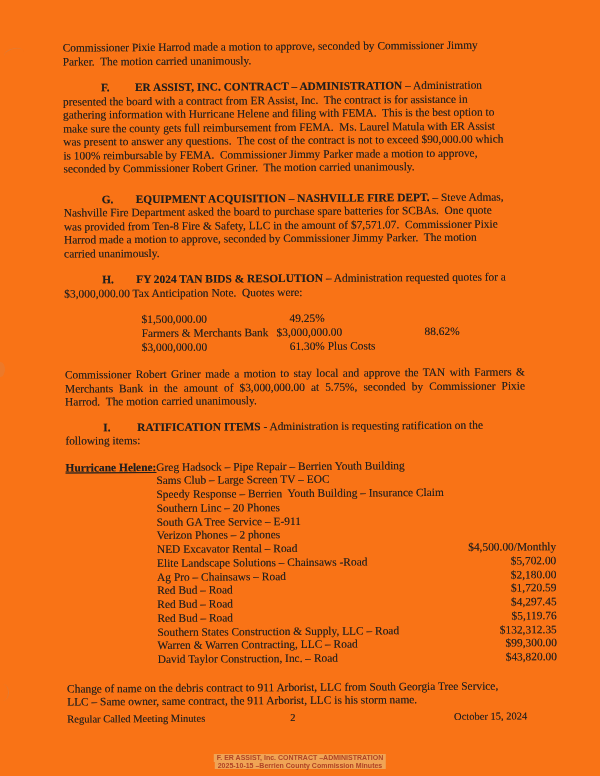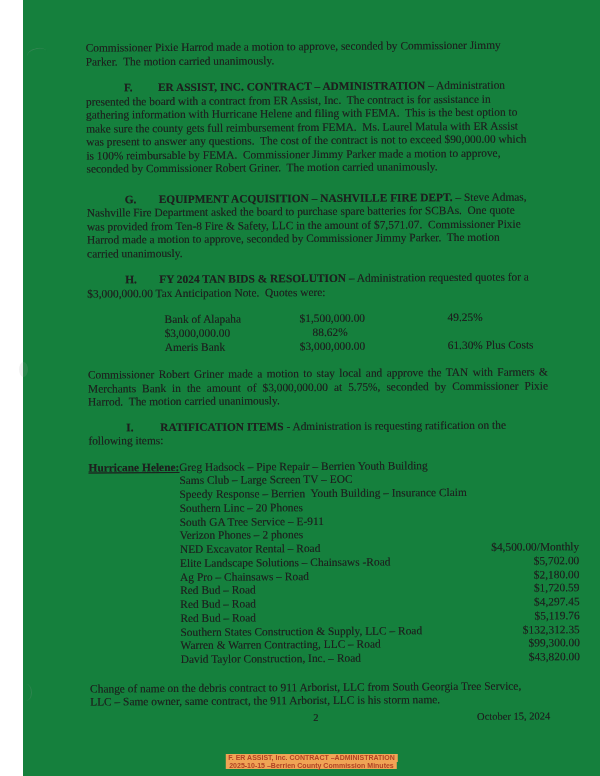--- a/index.html
+++ b/index.html
@@ -1,18 +1,18 @@
 <!DOCTYPE html>
 <html><head>
 <meta charset="utf-8">
 <style>
   html,body{margin:0;padding:0;}
   body{width:600px;height:776px;background:#ffffff;overflow:hidden;position:relative;
        font-family:"Liberation Serif", serif;}
-  .page{position:absolute;inset:0;background:#15803d;margin-left:23px;}
+  .page{position:absolute;inset:0;background:#f97316;}
   .content{position:absolute;left:65px;top:40px;width:460px;font-size:11.4px;line-height:13.5px;
            color:#1e1e1e;transform:rotate(-0.4deg);transform-origin:230px 350px;
            text-shadow:0 0 0.35px rgba(30,30,30,0.5);}
   .ln{white-space:pre;}
   .just{white-space:normal;text-align:justify;text-align-last:justify;}
   .head .hl{display:inline-block;margin-left:38px;width:34px;font-weight:bold;}
   .head .ht{font-weight:bold;}
   .blk-f{margin-top:13px;}
   .blk-g{margin-top:17px;}
   .blk-h{margin-top:13px;}
@@ -82,23 +82,23 @@
     </div>
 
     <div class="blk-h">
       <div class="ln head"><span class="hl">H.</span><span class="ht">FY 2024 TAN BIDS &amp; RESOLUTION</span><span> – Administration requested quotes for a</span></div>
       <div>
           <div class="ln">$3,000,000.00 Tax Anticipation Note.  Quotes were:</div>
         </div>
     </div>
 
     <div class="banktable">
-        <div class="trow"><span class="tb">Bank of Alapaha</span><span class="ta">$1,500,000.00</span><span class="tr2">49.25%</span></div>
-        <div class="trow"><span class="ta">$3,000,000.00</span><span class="tr2">88.62%</span></div>
-        <div class="trow"><span class="tb">Ameris Bank</span><span class="ta">$3,000,000.00</span><span class="tr2">61.30% Plus Costs</span></div>
+        <div class="trow"><span class="ta">$1,500,000.00</span><span class="tr2">49.25%</span></div>
+        <div class="trow"><span class="tb">Farmers &amp; Merchants Bank</span><span class="ta">$3,000,000.00</span><span class="tr2">88.62%</span></div>
+        <div class="trow"><span class="ta">$3,000,000.00</span><span class="tr2">61.30% Plus Costs</span></div>
       </div>
 
     <div class="blk-tan">
         <div class="ln just">Commissioner Robert Griner made a motion to stay local and approve the TAN with Farmers &amp;</div>
         <div class="ln just">Merchants Bank in the amount of $3,000,000.00 at 5.75%, seconded by Commissioner Pixie</div>
         <div class="ln">Harrod.  The motion carried unanimously.</div>
       </div>
 
     <div class="blk-i">
       <div class="ln head"><span class="hl">I.</span><span class="ht">RATIFICATION ITEMS</span><span> - Administration is requesting ratification on the</span></div>
@@ -172,20 +172,21 @@
           </div>
         </div>
     </div>
 
     <div class="blk-change">
         <div class="ln">Change of name on the debris contract to 911 Arborist, LLC from South Georgia Tree Service,</div>
         <div class="ln">LLC – Same owner, same contract, the 911 Arborist, LLC is his storm name.</div>
       </div>
 
     <div class="footer">
+      <span>Regular Called Meeting Minutes</span>
       <span class="fpage">2</span>
       <span class="fright">October 15, 2024</span>
     </div>
 
   </div>
 
   <div class="stamp">
     <span class="stline" style="background: rgb(240, 164, 85); color: rgb(176, 67, 37);">F. ER ASSIST, Inc. CONTRACT –ADMINISTRATION</span>
     <span class="stline" style="background: rgb(240, 164, 85); color: rgb(176, 67, 37);">2025-10-15 –Berrien County Commission Minutes</span>
   </div>

